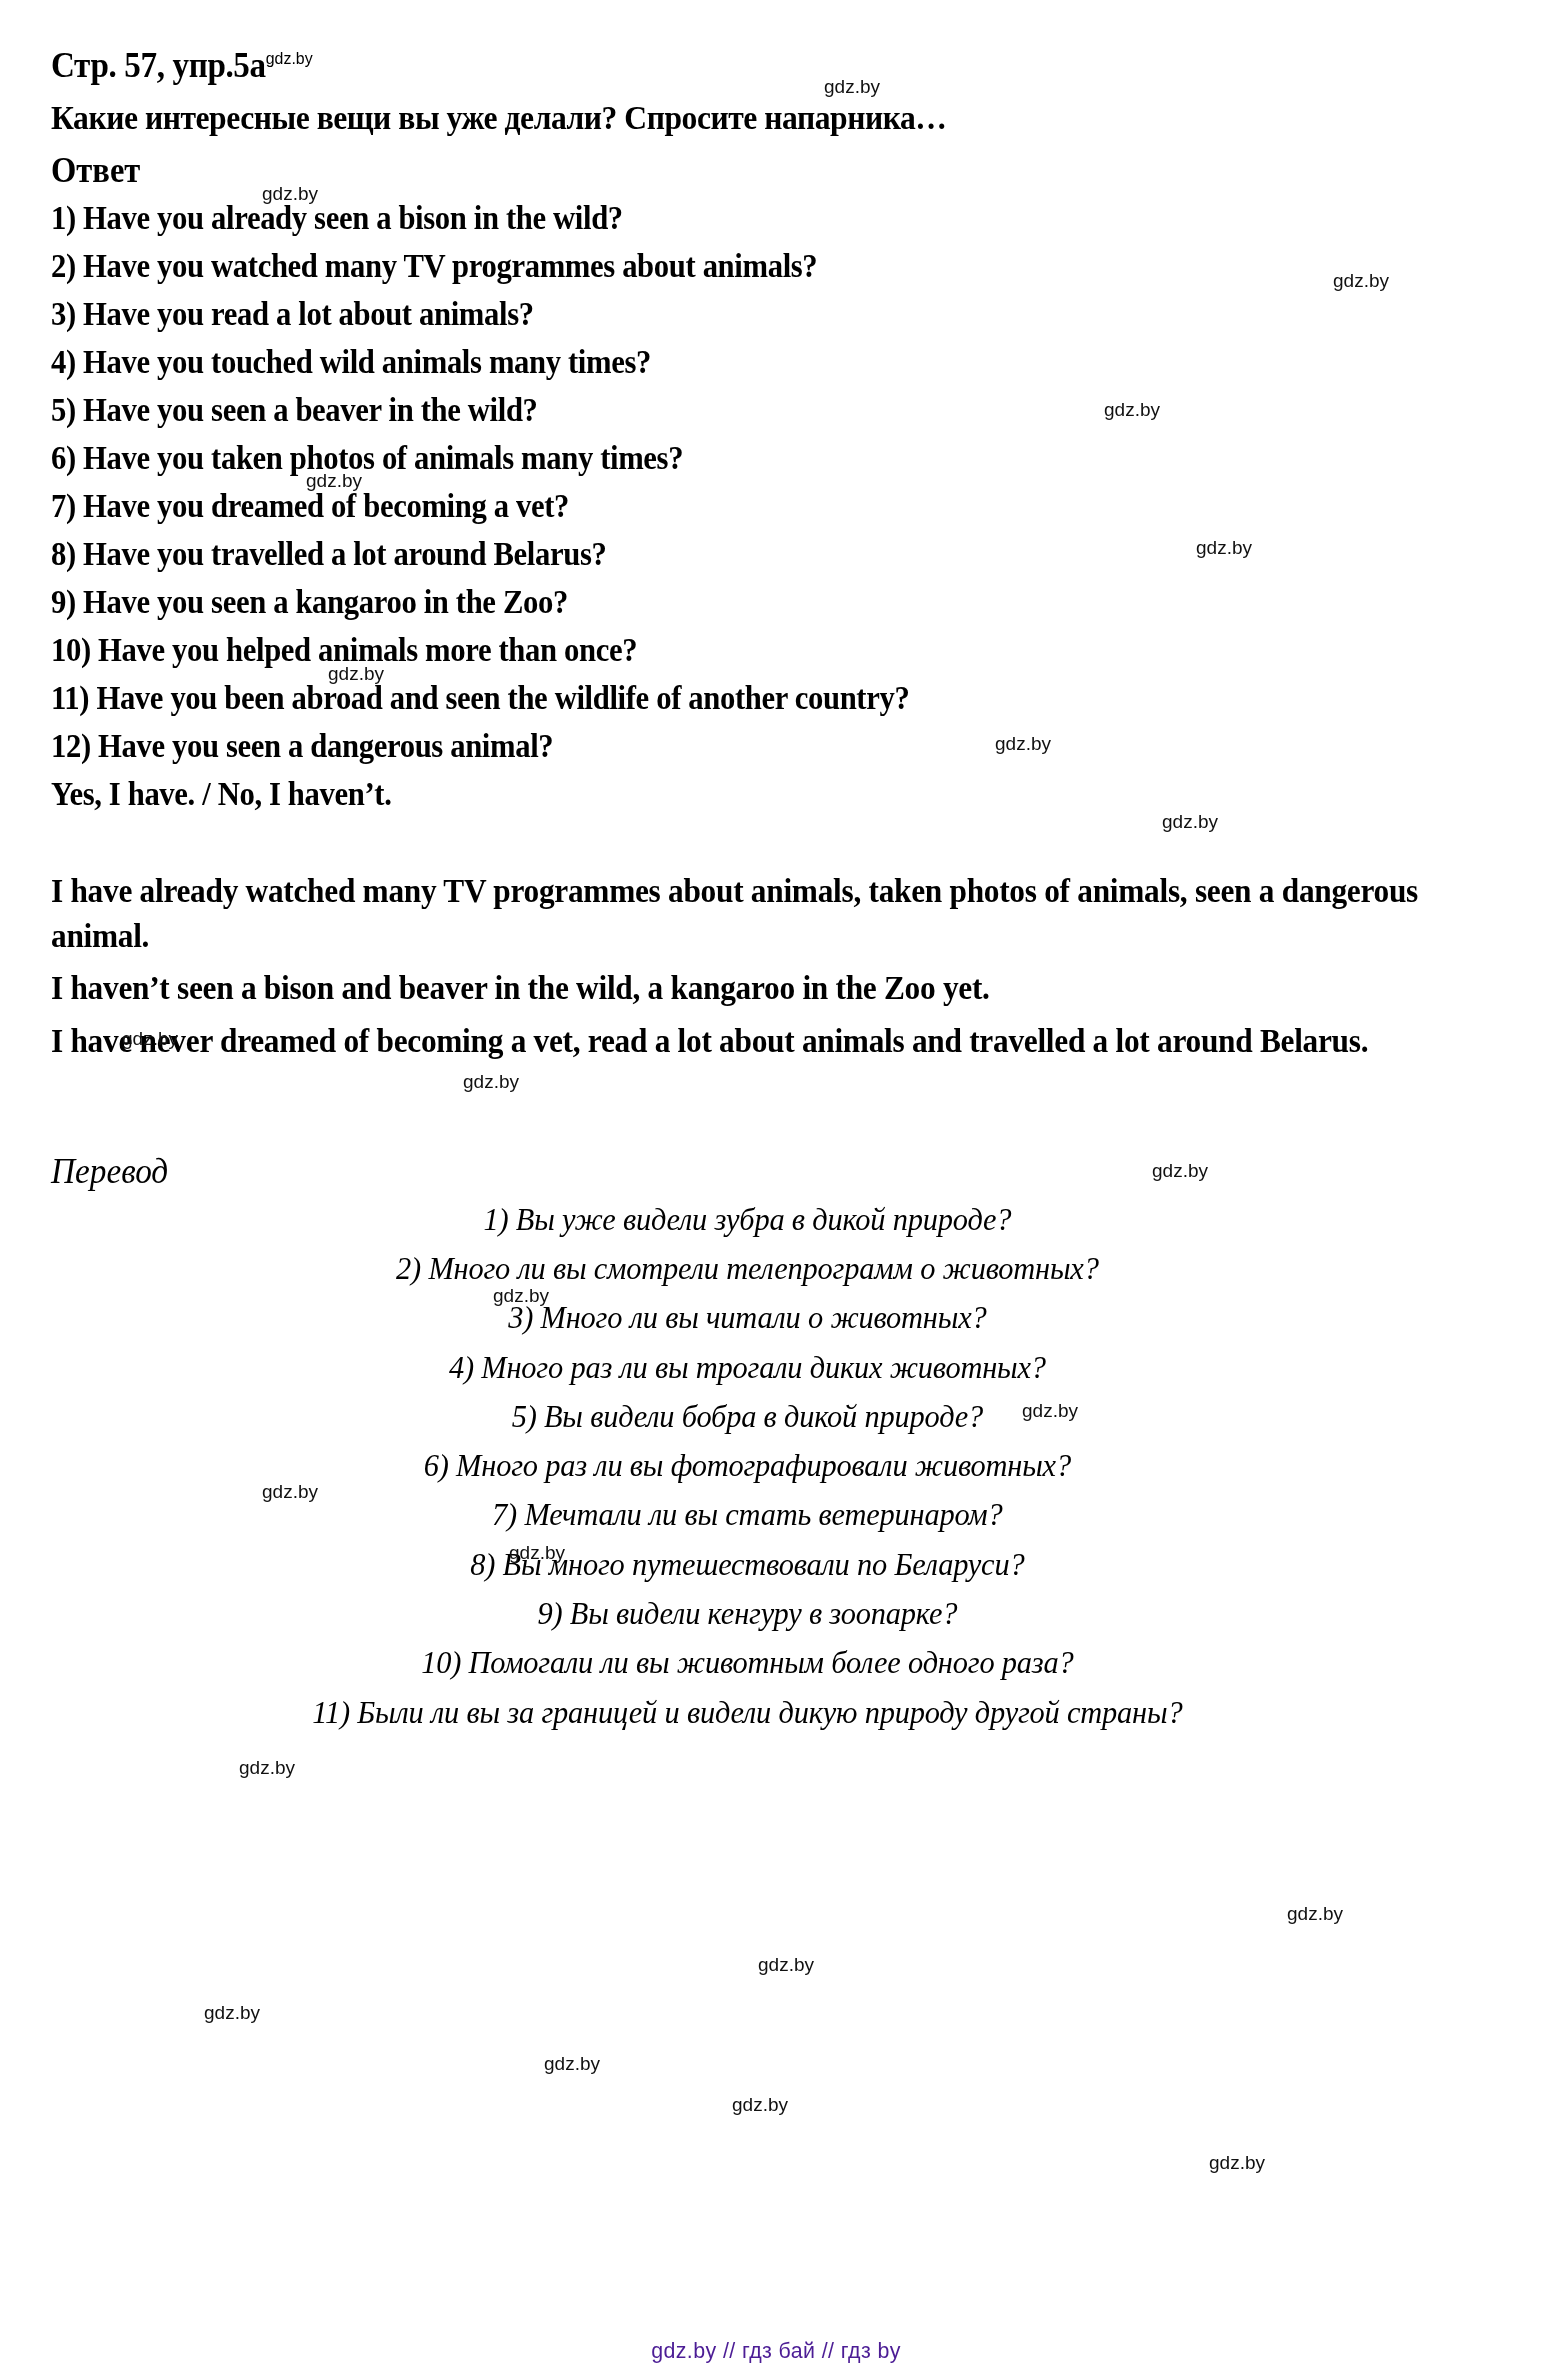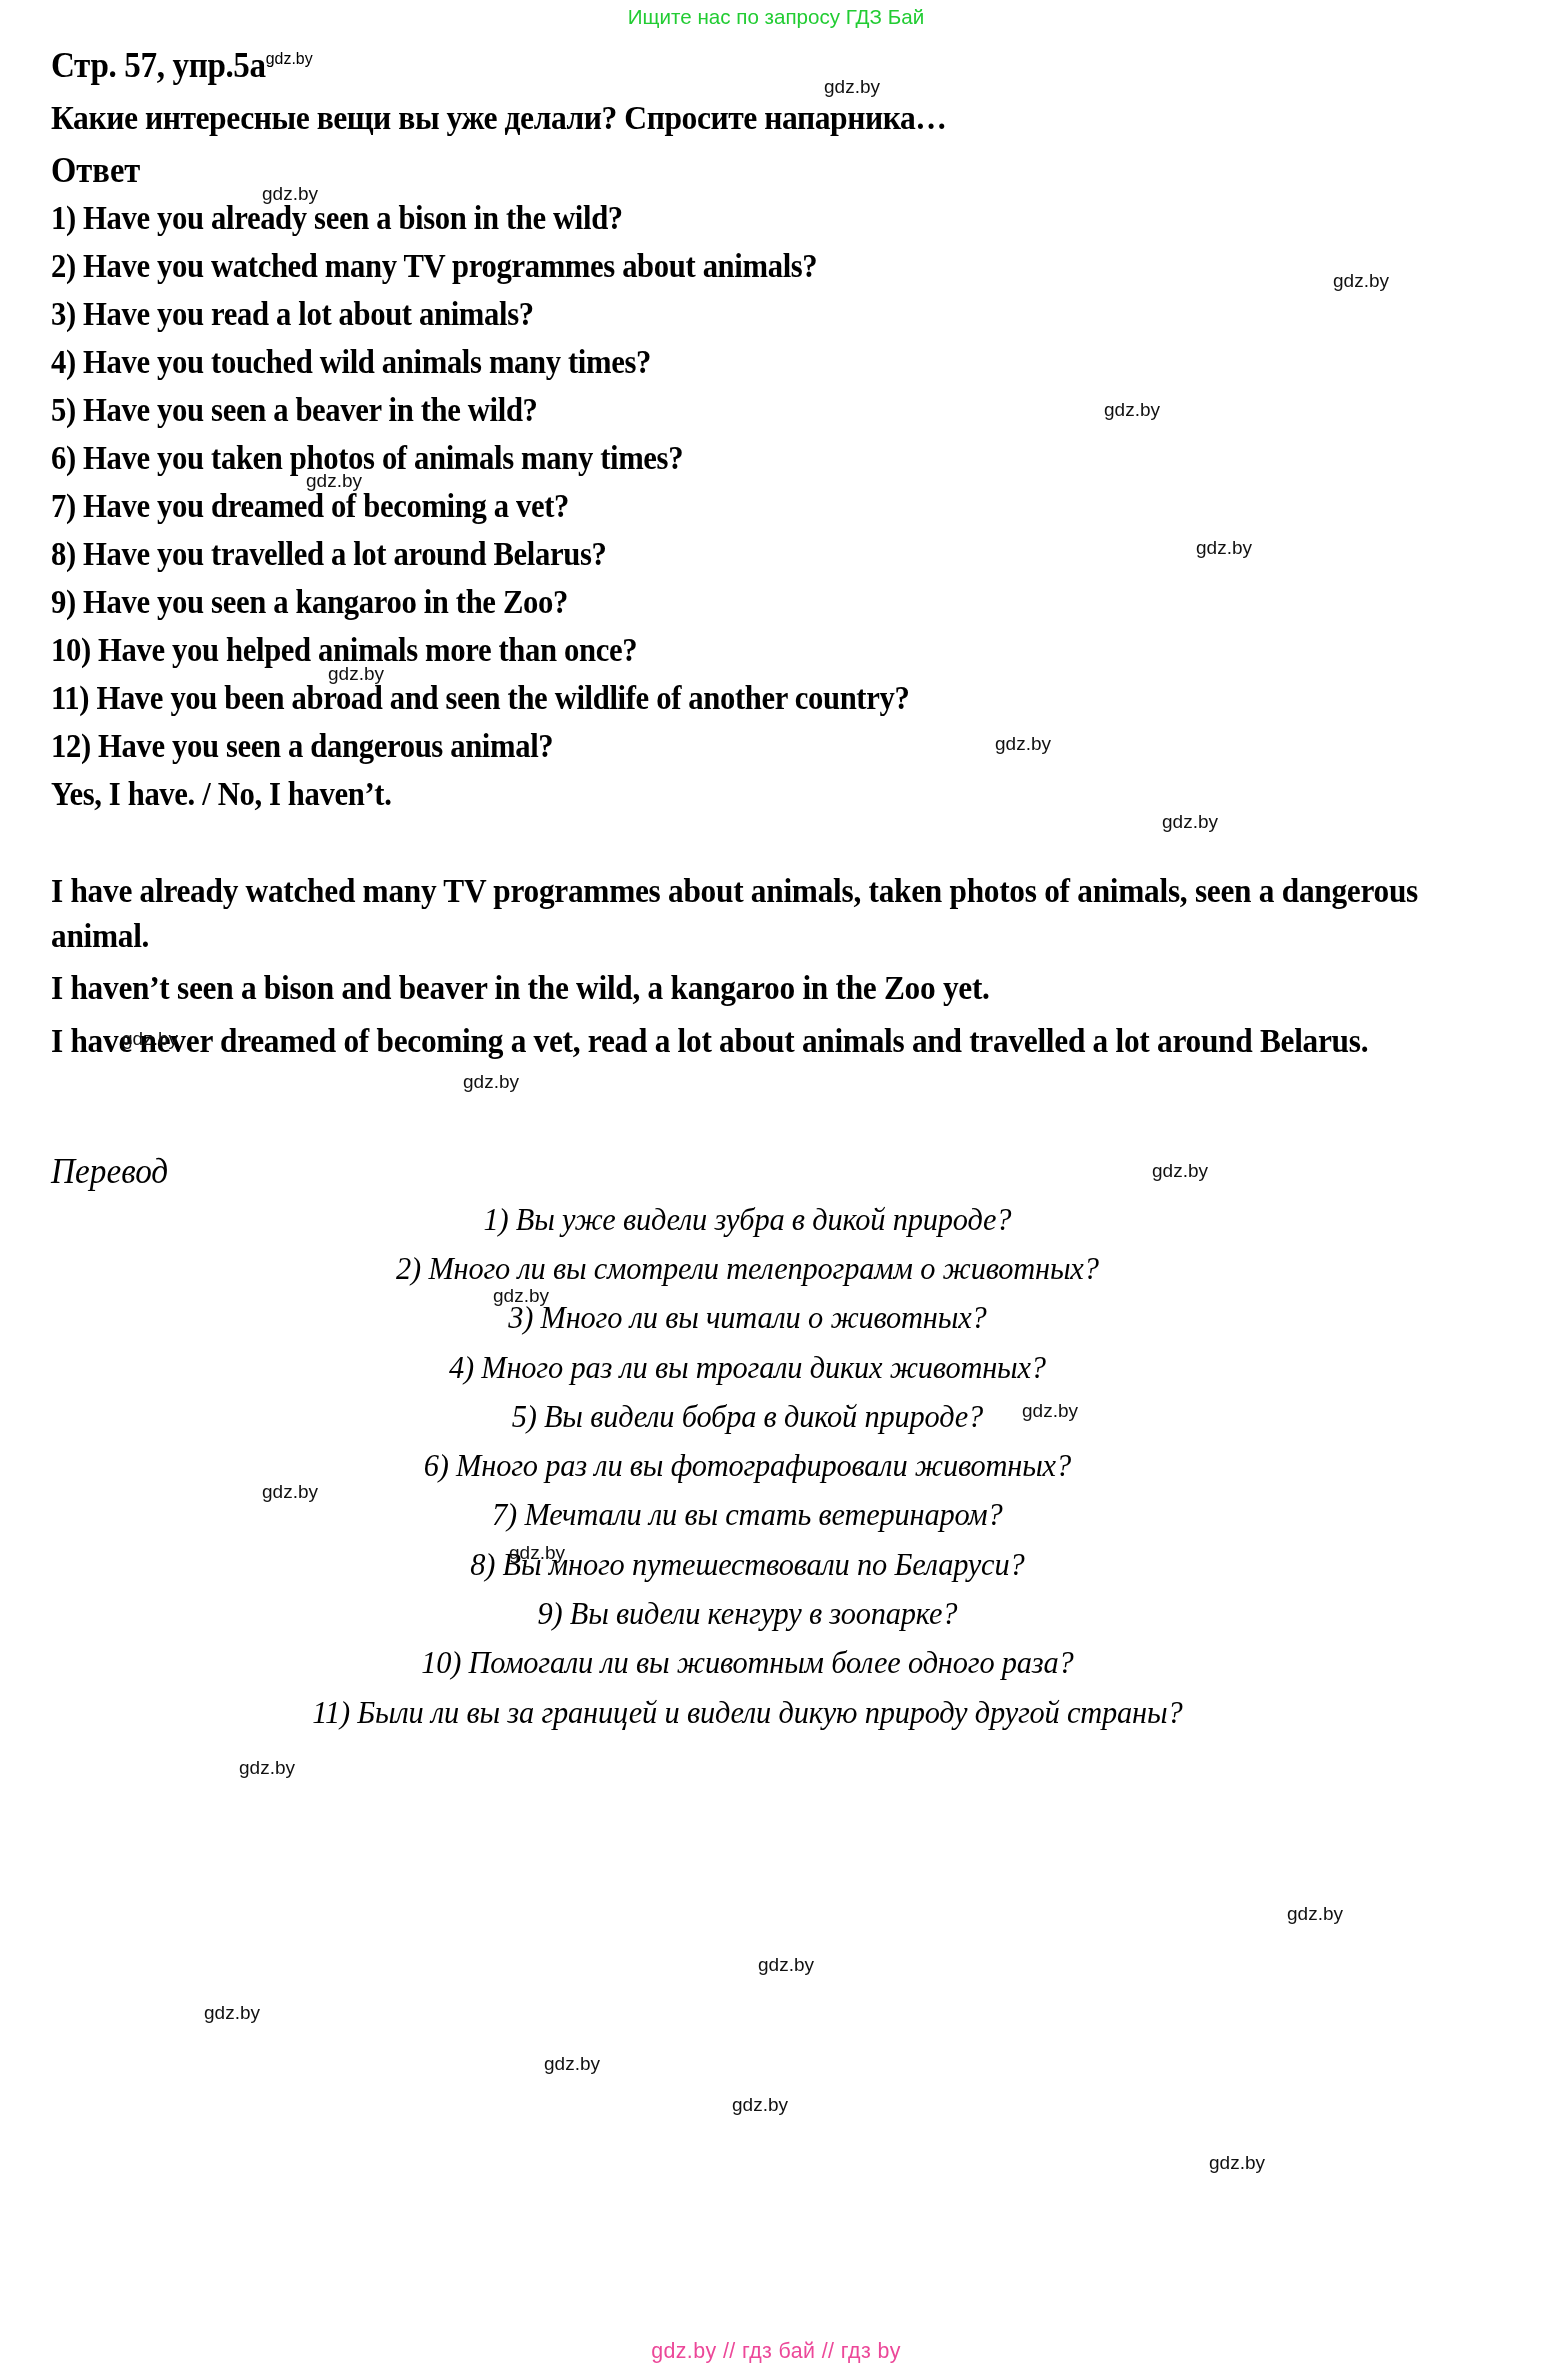--- a/index.html
+++ b/index.html
@@ -173,35 +173,32 @@
 
   
   .footer {
     position: absolute;
     left: 0;
     bottom: 13px;
     width: 1552px;
     text-align: center;
   }
   .footer-text {
-    color: #ec4899;
+    color: #4c1d95;
     font-family: "Liberation Sans", "DejaVu Sans", sans-serif;
     font-size: 21.4px;
     letter-spacing: 0.4px;
     white-space: nowrap;
   }
 </style>
 </head>
 <body>
 
 <div class="page">
 
-  <div class="promo-bar">
-    <span class="promo-text">Ищите нас по запросу ГДЗ Бай</span>
-  </div>
 
   <div class="content">
 
     <div class="ex-title"><span>Стр. 57, упр.5a</span><span class="sup">gdz.by</span></div>
 
     <div class="task-line">Какие интересные вещи вы уже делали? Спросите напарника…</div>
 
     <div class="answer-head">Ответ</div>
 
     <div class="en-list">

